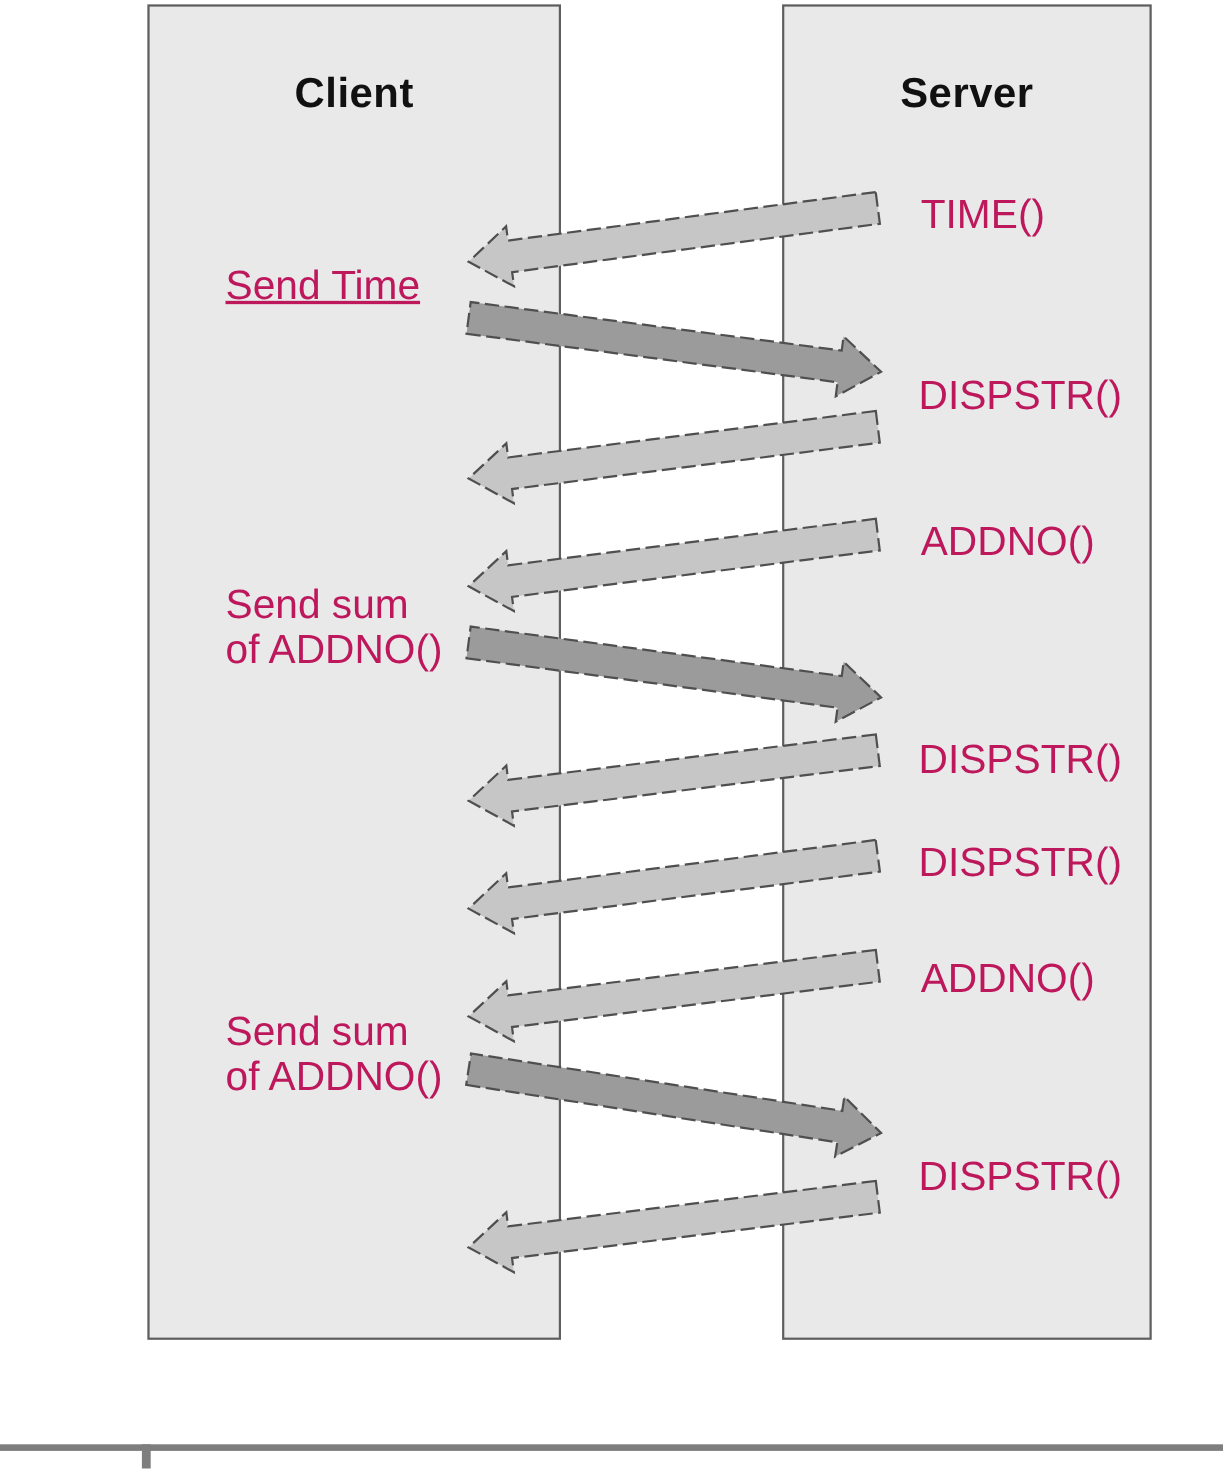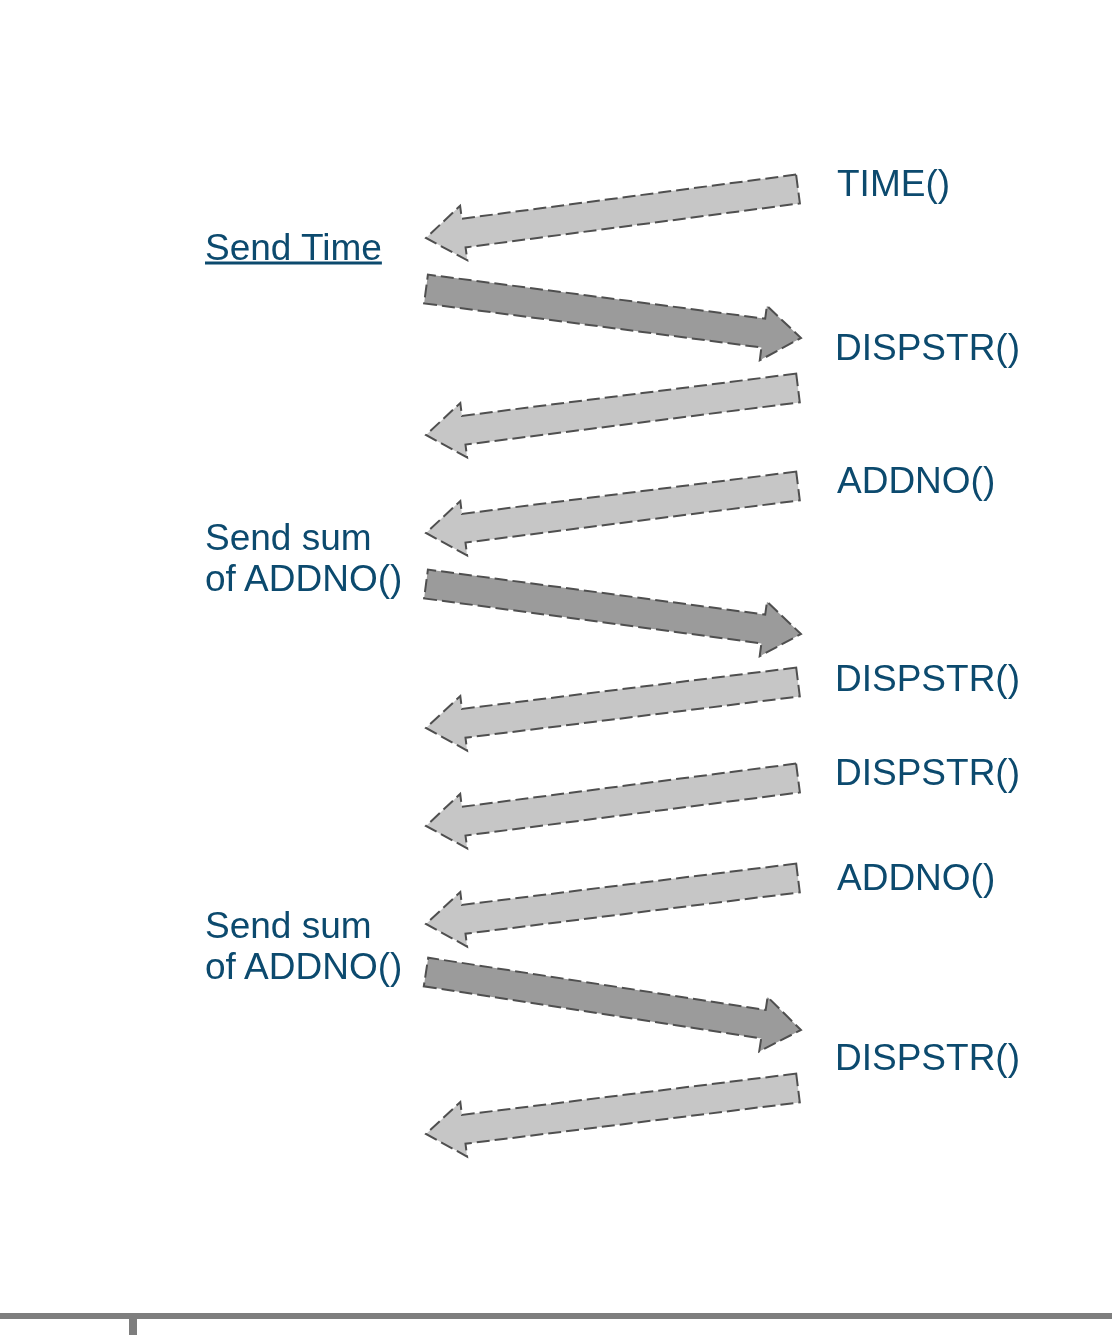--- a/index.html
+++ b/index.html
@@ -41,23 +41,24 @@
     position: absolute;
     left: 0;
     top: 0;
     z-index: 2;
   }
   .diagram-label {
     position: absolute;
     transform: translateY(-50%);
     font-size: 37px;
     line-height: 41px;
-    color: #0c4a6e;
+    color: #be185d;
     white-space: pre-line;
     z-index: 3;
+    margin-top: 12px;
   }
   .footer-rule {
     position: absolute;
     left: 0;
     top: 1313px;
     width: 1112px;
     height: 6px;
     background: #7e7e7e;
     z-index: 4;
   }
@@ -69,21 +70,27 @@
     height: 22px;
     background: #7e7e7e;
     z-index: 4;
   }
 </style>
 </head>
 <body>
 
 <div class="page">
 
+  <div class="col client">
+    <div class="col-title">Client</div>
+  </div>
 
+  <div class="col server">
+    <div class="col-title">Server</div>
+  </div>
 
   <svg id="arrow-layer" width="1112" height="1339" viewBox="0 0 1112 1339">
       <polygon points="796.1,174.6 461.8,218.7 460.1,205.8 426.0,238.0 467.3,260.3 465.6,247.4 799.9,203.4" fill="#c6c6c6" stroke="#4f4f4f" stroke-width="2" stroke-dasharray="13 5"></polygon>
       <polygon points="424.1,303.4 761.4,347.5 759.8,360.3 801.0,338.0 766.9,305.8 765.2,318.7 427.9,274.6" fill="#9b9b9b" stroke="#4f4f4f" stroke-width="2" stroke-dasharray="13 5"></polygon>
       <polygon points="796.2,373.6 461.9,415.9 460.3,403.0 426.0,435.0 467.1,457.5 465.5,444.6 799.8,402.4" fill="#c6c6c6" stroke="#4f4f4f" stroke-width="2" stroke-dasharray="13 5"></polygon>
       <polygon points="796.2,471.6 461.9,513.9 460.3,501.0 426.0,533.0 467.1,555.5 465.5,542.6 799.8,500.4" fill="#c6c6c6" stroke="#4f4f4f" stroke-width="2" stroke-dasharray="13 5"></polygon>
       <polygon points="424.1,598.4 761.4,643.4 759.7,656.2 801.0,634.0 767.0,601.7 765.2,614.6 427.9,569.6" fill="#9b9b9b" stroke="#4f4f4f" stroke-width="2" stroke-dasharray="13 5"></polygon>
       <polygon points="796.2,667.6 461.9,708.9 460.3,696.0 426.0,728.0 467.1,750.6 465.5,737.7 799.8,696.4" fill="#c6c6c6" stroke="#4f4f4f" stroke-width="2" stroke-dasharray="13 5"></polygon>
       <polygon points="796.1,763.6 461.8,806.8 460.2,793.9 426.0,826.0 467.2,848.4 465.5,835.5 799.9,792.4" fill="#c6c6c6" stroke="#4f4f4f" stroke-width="2" stroke-dasharray="13 5"></polygon>
       <polygon points="796.2,863.6 461.9,904.9 460.3,892.0 426.0,924.0 467.1,946.6 465.5,933.7 799.8,892.4" fill="#c6c6c6" stroke="#4f4f4f" stroke-width="2" stroke-dasharray="13 5"></polygon>

